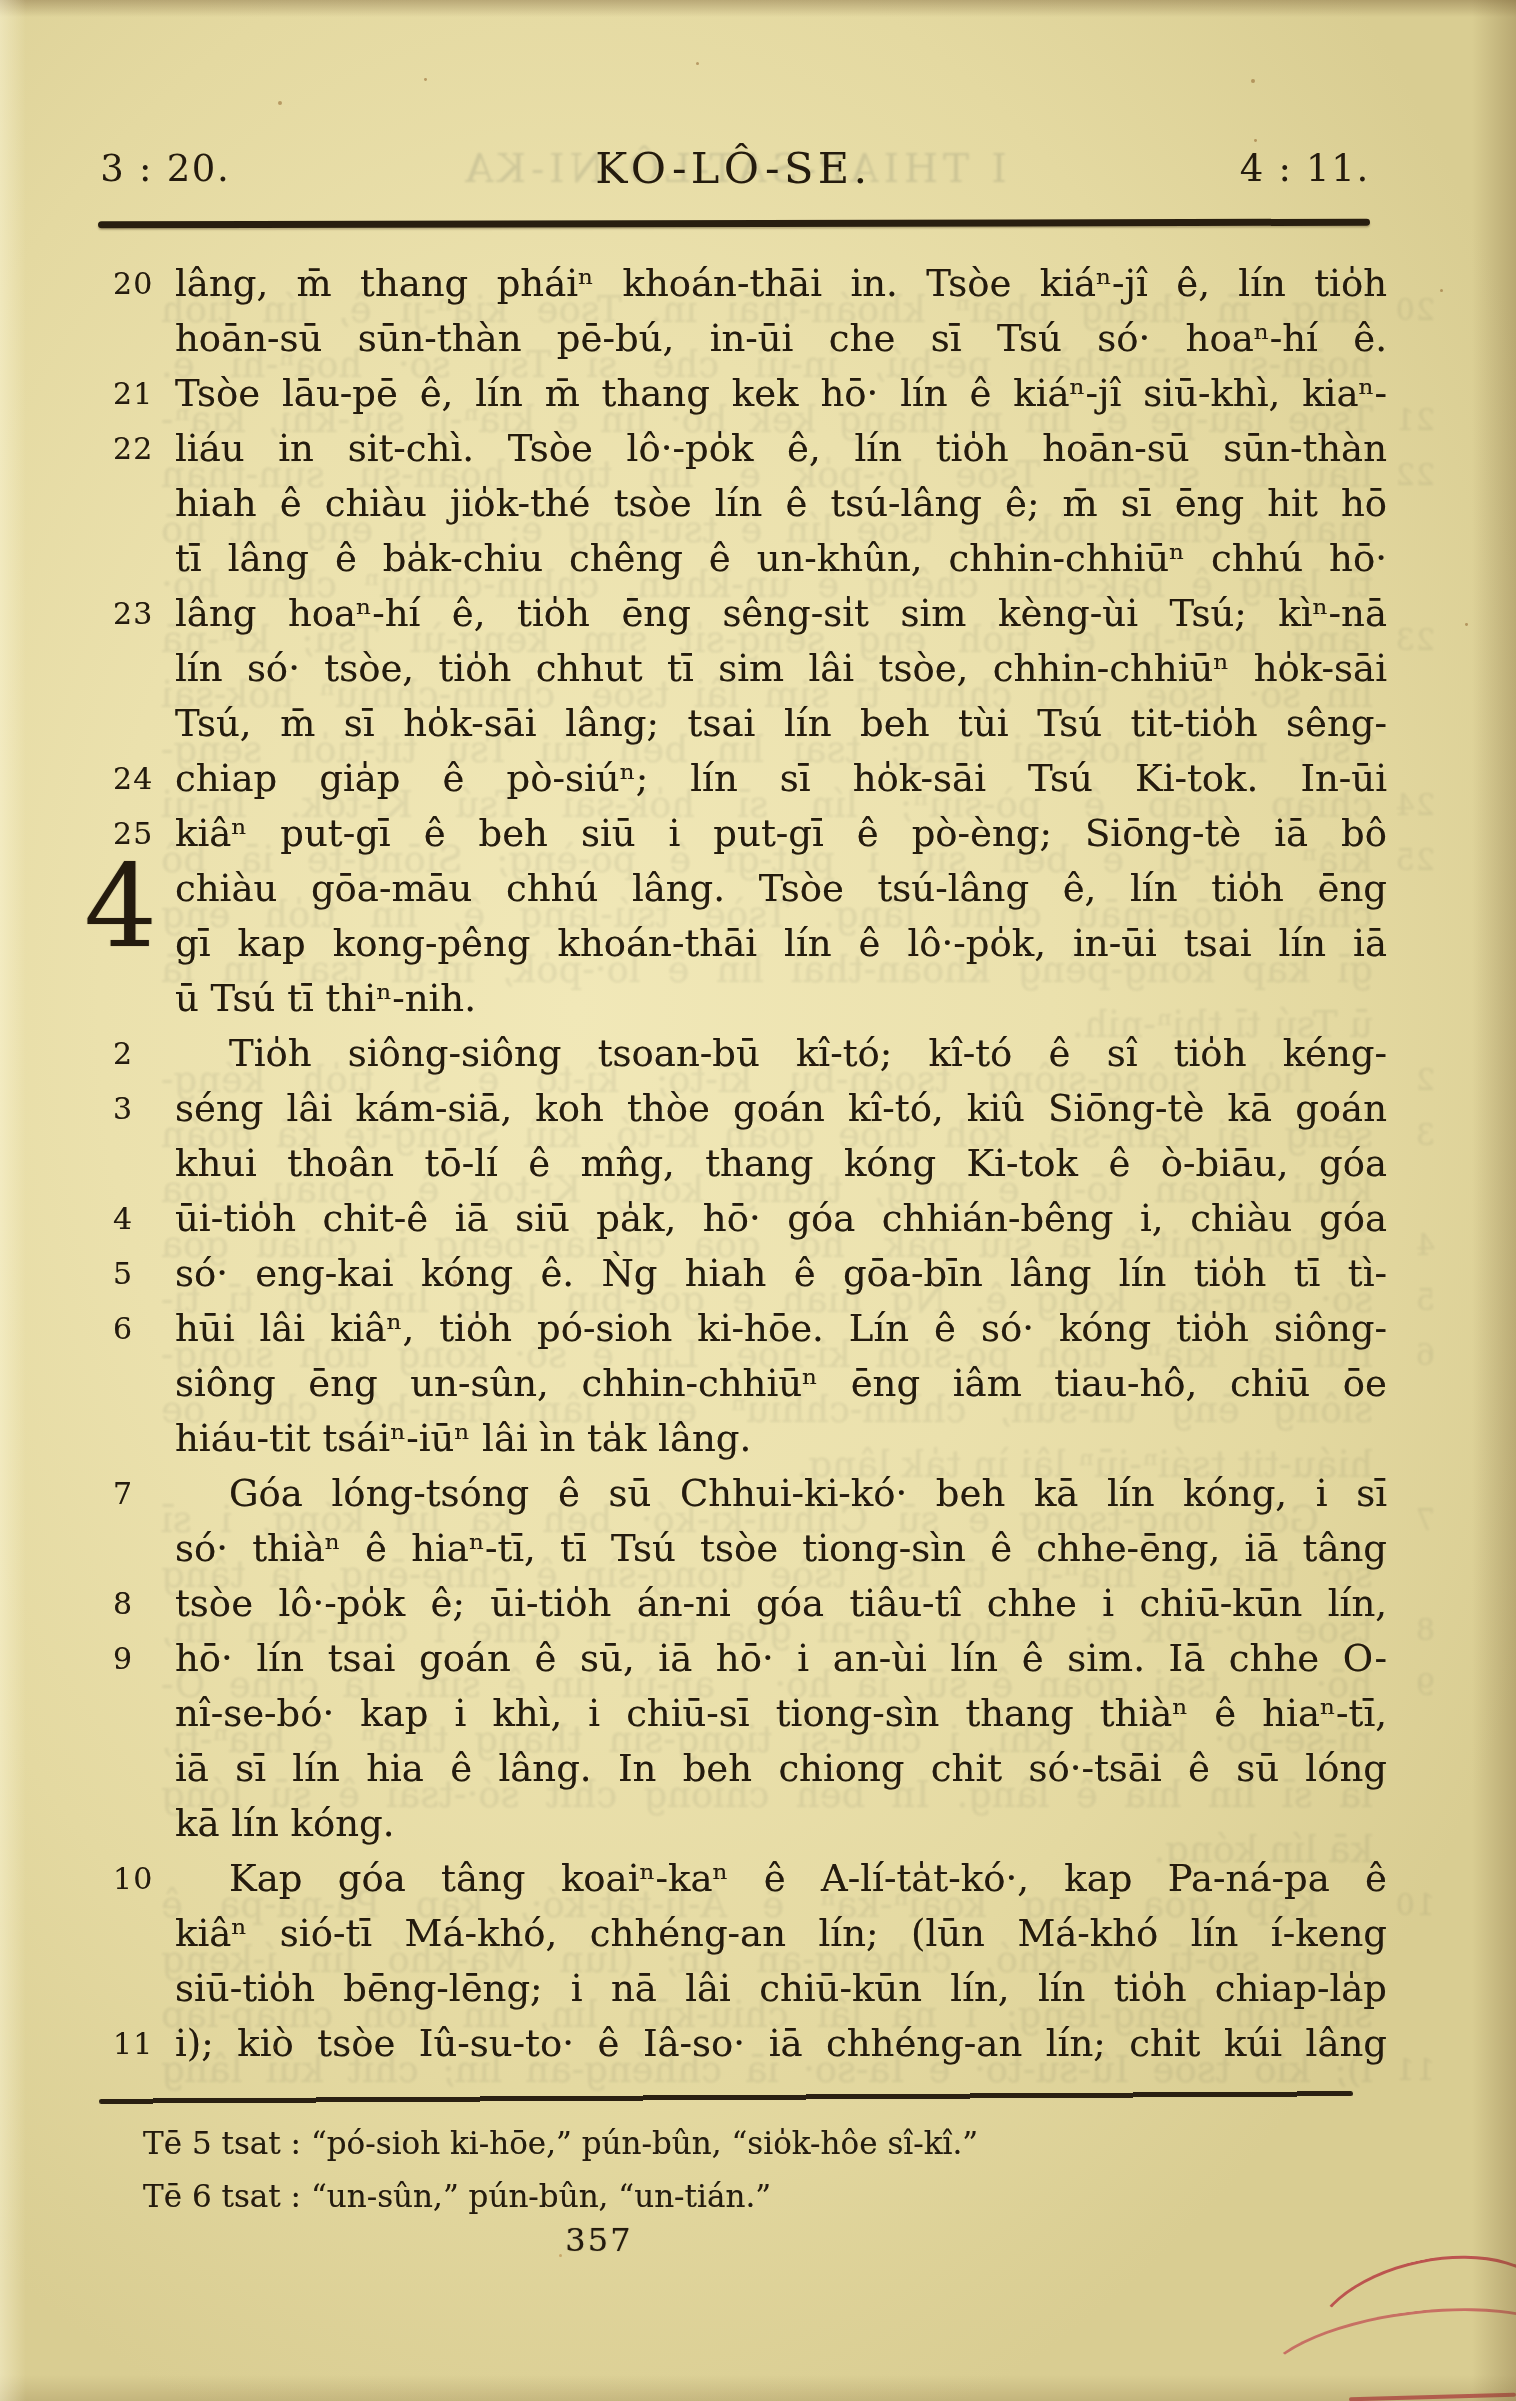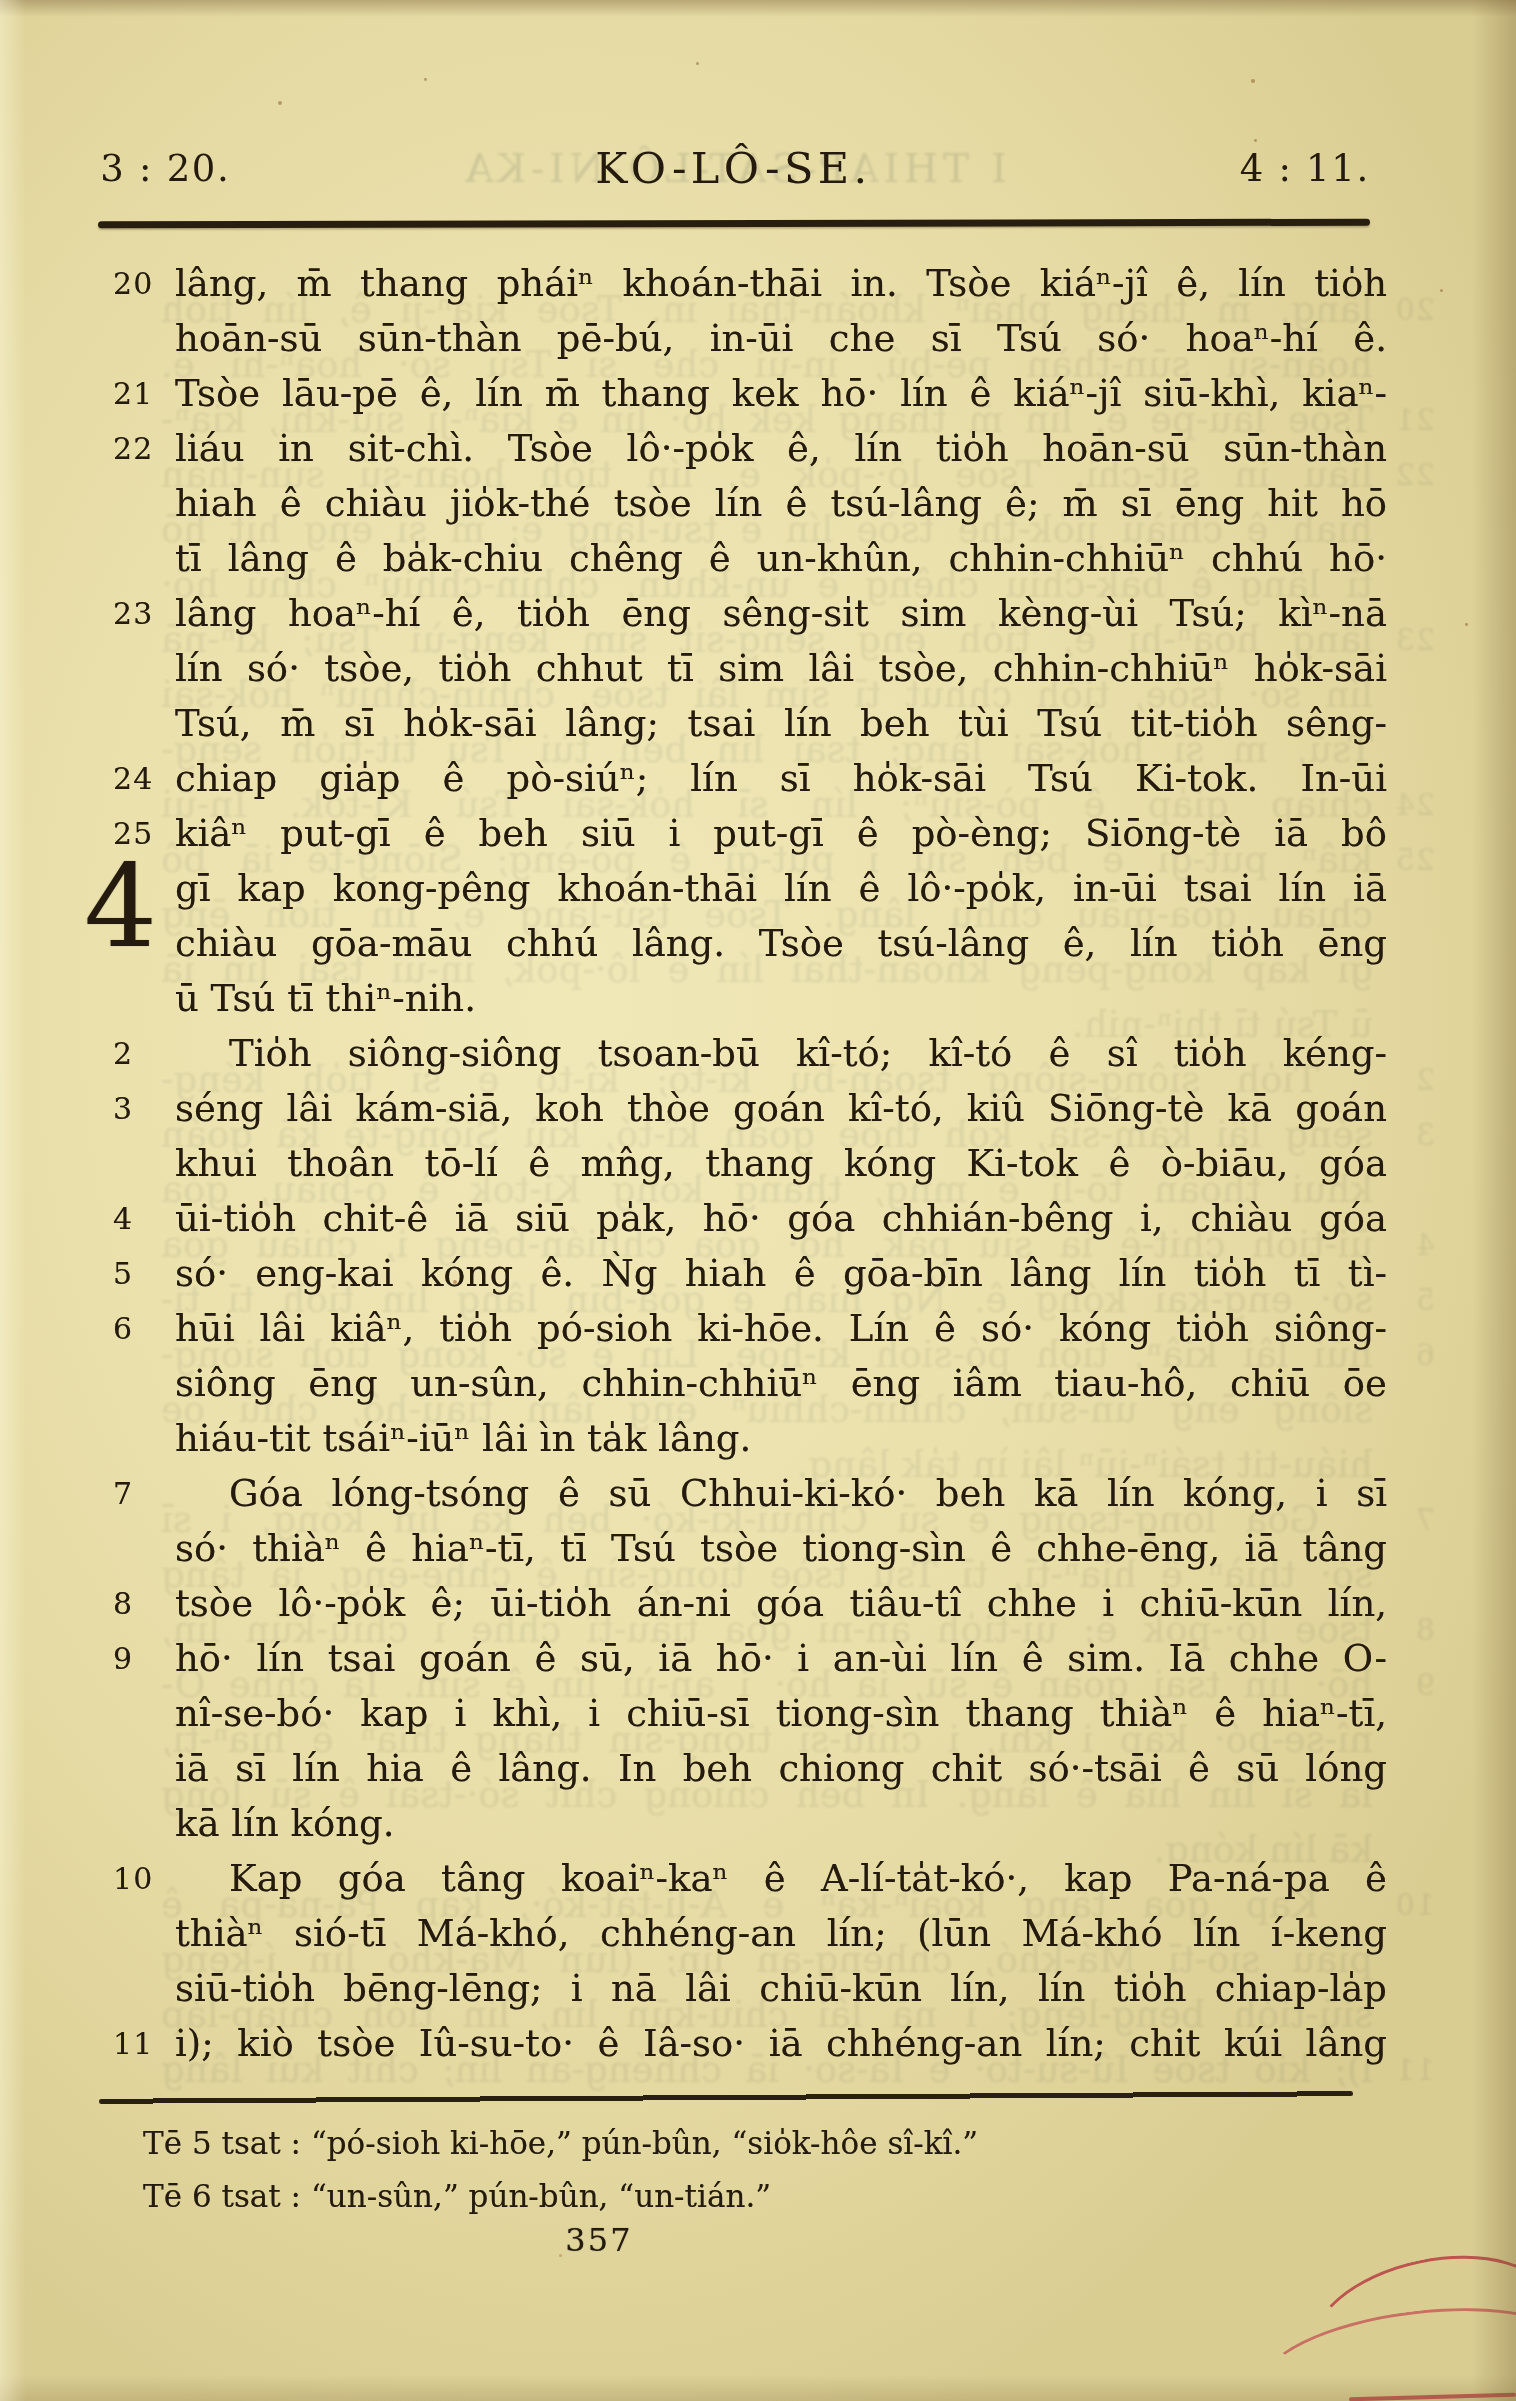--- a/index.html
+++ b/index.html
@@ -138,40 +138,40 @@
       <div class="line"><span>hoān-sū sūn-thàn pē-bú, in-ūi che sī Tsú só· hoaⁿ-hí ê.</span></div>
       <div class="line"><span class="vnum">21</span><span>Tsòe lāu-pē ê, lín m̄ thang kek hō· lín ê kiáⁿ-jî siū-khì, kiaⁿ-</span></div>
       <div class="line"><span class="vnum">22</span><span>liáu in sit-chì. Tsòe lô·-po̍k ê, lín tio̍h hoān-sū sūn-thàn</span></div>
       <div class="line"><span>hiah ê chiàu jio̍k-thé tsòe lín ê tsú-lâng ê; m̄ sī ēng hit hō</span></div>
       <div class="line"><span>tī lâng ê ba̍k-chiu chêng ê un-khûn, chhin-chhiūⁿ chhú hō·</span></div>
       <div class="line"><span class="vnum">23</span><span>lâng hoaⁿ-hí ê, tio̍h ēng sêng-si̍t sim kèng-ùi Tsú; kìⁿ-nā</span></div>
       <div class="line"><span>lín só· tsòe, tio̍h chhut tī sim lâi tsòe, chhin-chhiūⁿ ho̍k-sāi</span></div>
       <div class="line"><span>Tsú, m̄ sī ho̍k-sāi lâng; tsai lín beh tùi Tsú tit-tio̍h sêng-</span></div>
       <div class="line"><span class="vnum">24</span><span>chiap gia̍p ê pò-siúⁿ; lín sī ho̍k-sāi Tsú Ki-tok. In-ūi</span></div>
       <div class="line"><span class="vnum">25</span><span>kiâⁿ put-gī ê beh siū i put-gī ê </span><span class="it">pò-èng;</span><span> </span><span class="it">Siōng-tè</span><span> iā bô</span></div>
+      <div class="line"><span>chiàu gōa-māu chhú lâng. Tsòe tsú-lâng ê, lín tio̍h ēng</span></div>
       <div class="line"><span>gī kap kong-pêng khoán-thāi lín ê lô·-po̍k, in-ūi tsai lín iā</span></div>
-      <div class="line"><span>chiàu gōa-māu chhú lâng. Tsòe tsú-lâng ê, lín tio̍h ēng</span></div>
       <div class="line short"><span>ū Tsú tī thiⁿ-nih.</span></div>
       <div class="line indent"><span class="vnum">2</span><span>Tio̍h siông-siông tsoan-bū kî-tó; kî-tó ê sî tio̍h kéng-</span></div>
       <div class="line"><span class="vnum">3</span><span>séng lâi kám-siā, koh thòe goán kî-tó, kiû Siōng-tè kā goán</span></div>
       <div class="line"><span>khui </span><span class="it">thoân</span><span> tō-lí ê mn̂g, thang kóng Ki-tok ê ò-biāu, góa</span></div>
       <div class="line"><span class="vnum">4</span><span>ūi-tio̍h chit-ê iā siū pa̍k, hō· góa chhián-bêng i, chiàu góa</span></div>
       <div class="line"><span class="vnum">5</span><span>só· eng-kai kóng ê. Ǹg hiah ê gōa-bīn lâng lín tio̍h tī tì-</span></div>
       <div class="line"><span class="vnum">6</span><span>hūi lâi kiâⁿ, tio̍h pó-sioh ki-hōe. Lín ê só· kóng tio̍h siông-</span></div>
       <div class="line"><span>siông ēng un-sûn, </span><span class="it">chhin-chhiūⁿ</span><span> ēng iâm tiau-hô, chiū ōe</span></div>
       <div class="line short"><span>hiáu-tit tsáiⁿ-iūⁿ lâi ìn ta̍k lâng.</span></div>
       <div class="line indent"><span class="vnum">7</span><span>Góa lóng-tsóng ê sū Chhui-ki-kó· beh kā lín kóng, i sī</span></div>
       <div class="line"><span>só· thiàⁿ ê hiaⁿ-tī, tī Tsú tsòe tiong-sìn ê chhe-ēng, iā tâng</span></div>
       <div class="line"><span class="vnum">8</span><span>tsòe lô·-po̍k ê; ūi-tio̍h án-ni góa tiâu-tî chhe i chiū-kūn lín,</span></div>
       <div class="line"><span class="vnum">9</span><span>hō· lín tsai goán ê sū, iā hō· i an-ùi lín ê sim. Iā chhe O-</span></div>
       <div class="line"><span>nî-se-bó· kap i khì, i chiū-sī tiong-sìn thang thiàⁿ ê hiaⁿ-tī,</span></div>
       <div class="line"><span>iā sī lín hia ê lâng. In beh chiong chit só·-tsāi ê sū lóng</span></div>
       <div class="line short"><span>kā lín kóng.</span></div>
       <div class="line indent"><span class="vnum">10</span><span>Kap góa tâng koaiⁿ-kaⁿ ê A-lí-ta̍t-kó·, kap Pa-ná-pa ê</span></div>
-      <div class="line"><span>thiàⁿ sió-tī Má-khó, chhéng-an lín; (lūn </span><span class="it">Má-khó</span><span> lín í-keng</span></div>
+      <div class="line"><span>kiâⁿ sió-tī Má-khó, chhéng-an lín; (lūn </span><span class="it">Má-khó</span><span> lín í-keng</span></div>
       <div class="line"><span>siū-tio̍h bēng-lēng; i nā lâi chiū-kūn lín, lín tio̍h chiap-la̍p</span></div>
       <div class="line"><span class="vnum">11</span><span>i); kiò tsòe Iû-su-to· ê Iâ-so· iā chhéng-an lín; chit kúi lâng</span></div>
     </div>
 
   <div class="footnote-rule"></div>
   <div class="footnotes" id="footnote-lines">
       <div class="fline"><span>Tē 5 tsat : “</span><span class="it">pó-sioh ki-hōe,</span><span>” pún-bûn, “</span><span class="it">sio̍k-hôe sî-kî.</span><span>”</span></div>
       <div class="fline"><span>Tē 6 tsat : “</span><span class="it">un-sûn,</span><span>” pún-bûn, “</span><span class="it">un-tián.</span><span>”</span></div>
     </div>
 

